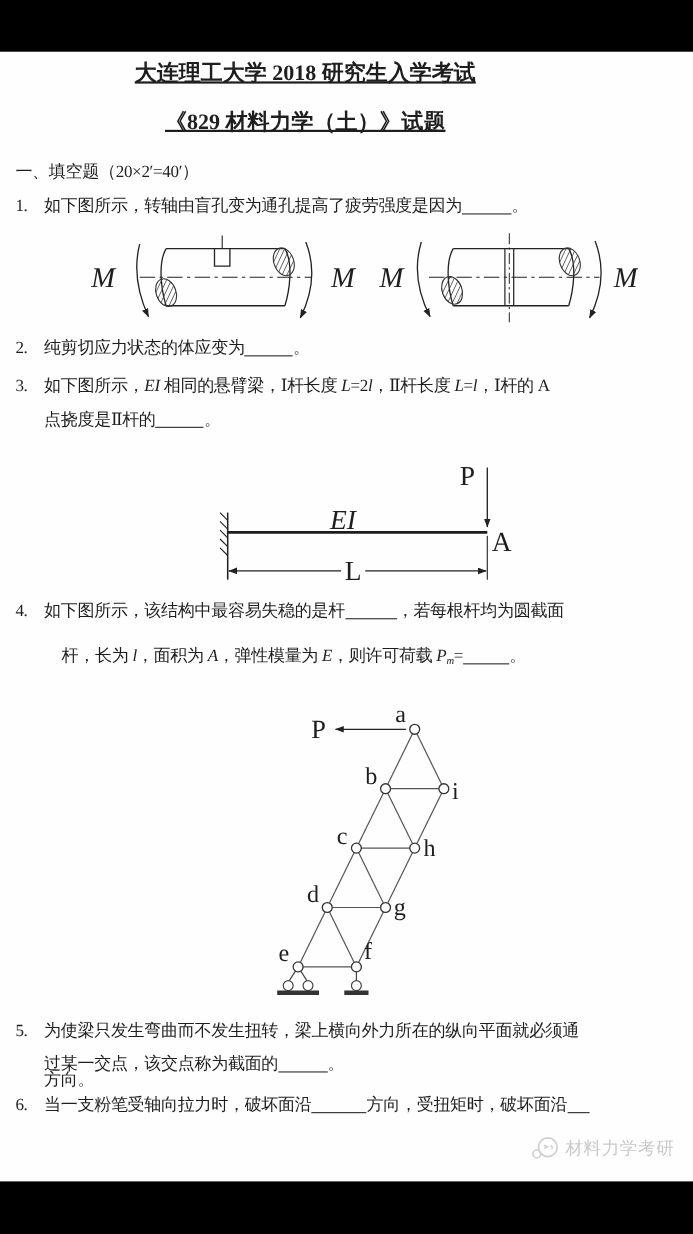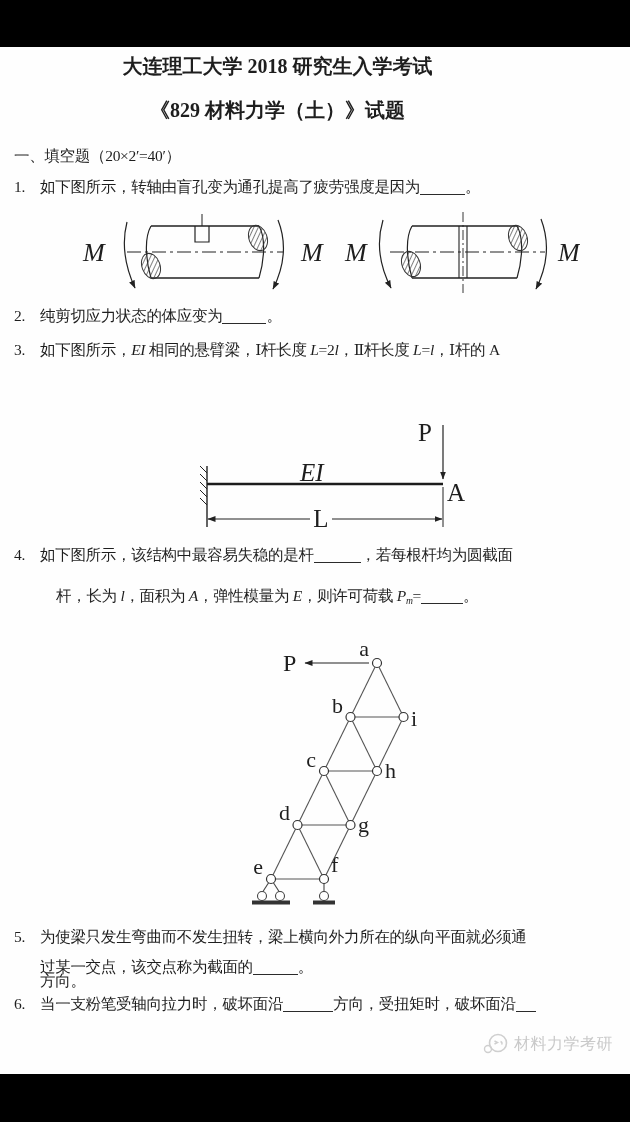--- a/index.html
+++ b/index.html
@@ -3,21 +3,21 @@
 <meta charset="utf-8">
 <style>
   html,body{margin:0;padding:0;background:#ffffff;}
   body{width:630px;height:1122px;overflow:hidden;
        font-family:"Liberation Serif","DejaVu Serif",serif;color:#1e1e1e;}
   .screen{position:relative;width:630px;height:1122px;background:#fefefe;}
   .bar{position:absolute;left:0;width:630px;background:#000;}
   .bar.top{top:0;height:47px;}
   .bar.bottom{top:1074px;height:48px;}
   .title,.subtitle{position:absolute;left:0;width:555px;text-align:center;
-       font-weight:700;letter-spacing:0;white-space:nowrap;}
+       font-weight:700;letter-spacing:0;white-space:nowrap;text-decoration:underline;}
   .title{top:53px;font-size:20px;}
   .subtitle{top:97px;font-size:20px;}
   .qline{position:absolute;white-space:nowrap;font-size:15.5px;letter-spacing:-0.3px;}
   .qnum{display:inline-block;width:26px;}
   .it{font-style:italic;}
   .sub{font-size:0.62em;vertical-align:-3px;}
   .blank{display:inline-block;height:5px;border-bottom:1.4px solid #2b2b2b;vertical-align:-3px;}
   .fig{position:absolute;}
   svg text{fill:#1e1e1e;}
   .watermark{position:absolute;top:1031px;left:483px;display:flex;align-items:center;
@@ -80,20 +80,23 @@
     <path d="M466,14 Q479,48 461,84" fill="none" stroke="#222" stroke-width="1.2" marker-end="url(#arw)"></path>
     <text x="483" y="56" font-size="26" font-style="italic">M</text>
   </svg>
 
   <div class="qline" style="top:306px;left:14px;">
     <span class="qnum">2.</span><span><span>纯剪切应力状态的体应变为</span><span class="blank" style="width: 44px;"></span><span>。</span></span>
   </div>
 
   <div class="qline" style="top:340px;left:14px;">
     <span class="qnum">3.</span><span><span>如下图所示，</span><span class="it">EI</span><span> 相同的悬臂梁，Ⅰ杆长度 </span><span class="it">L</span><span>=2</span><span class="it">l</span><span>，Ⅱ杆长度 </span><span class="it">L</span><span>=</span><span class="it">l</span><span>，Ⅰ杆的 A</span></span>
+  </div>
+  <div class="qline" style="top:371px;left:40px;">
+    <span><span>点挠度是Ⅱ杆的</span><span class="blank" style="width: 44px;"></span><span>。</span></span>
   </div>
 
   <svg class="fig" style="top:415px;left:190px;" width="290" height="125" viewBox="0 0 290 125">
     <line x1="17" y1="51" x2="17" y2="112" stroke="#222" stroke-width="1.4"></line>
     <line x1="17" y1="58" x2="10" y2="51" stroke="#222" stroke-width="1"></line>
     <line x1="17" y1="66" x2="10" y2="59" stroke="#222" stroke-width="1"></line>
     <line x1="17" y1="74" x2="10" y2="67" stroke="#222" stroke-width="1"></line>
     <line x1="17" y1="82" x2="10" y2="75" stroke="#222" stroke-width="1"></line>
     <line x1="17" y1="90" x2="10" y2="83" stroke="#222" stroke-width="1"></line>
     <line x1="17" y1="69" x2="253" y2="69" stroke="#1c1c1c" stroke-width="2.6"></line>

